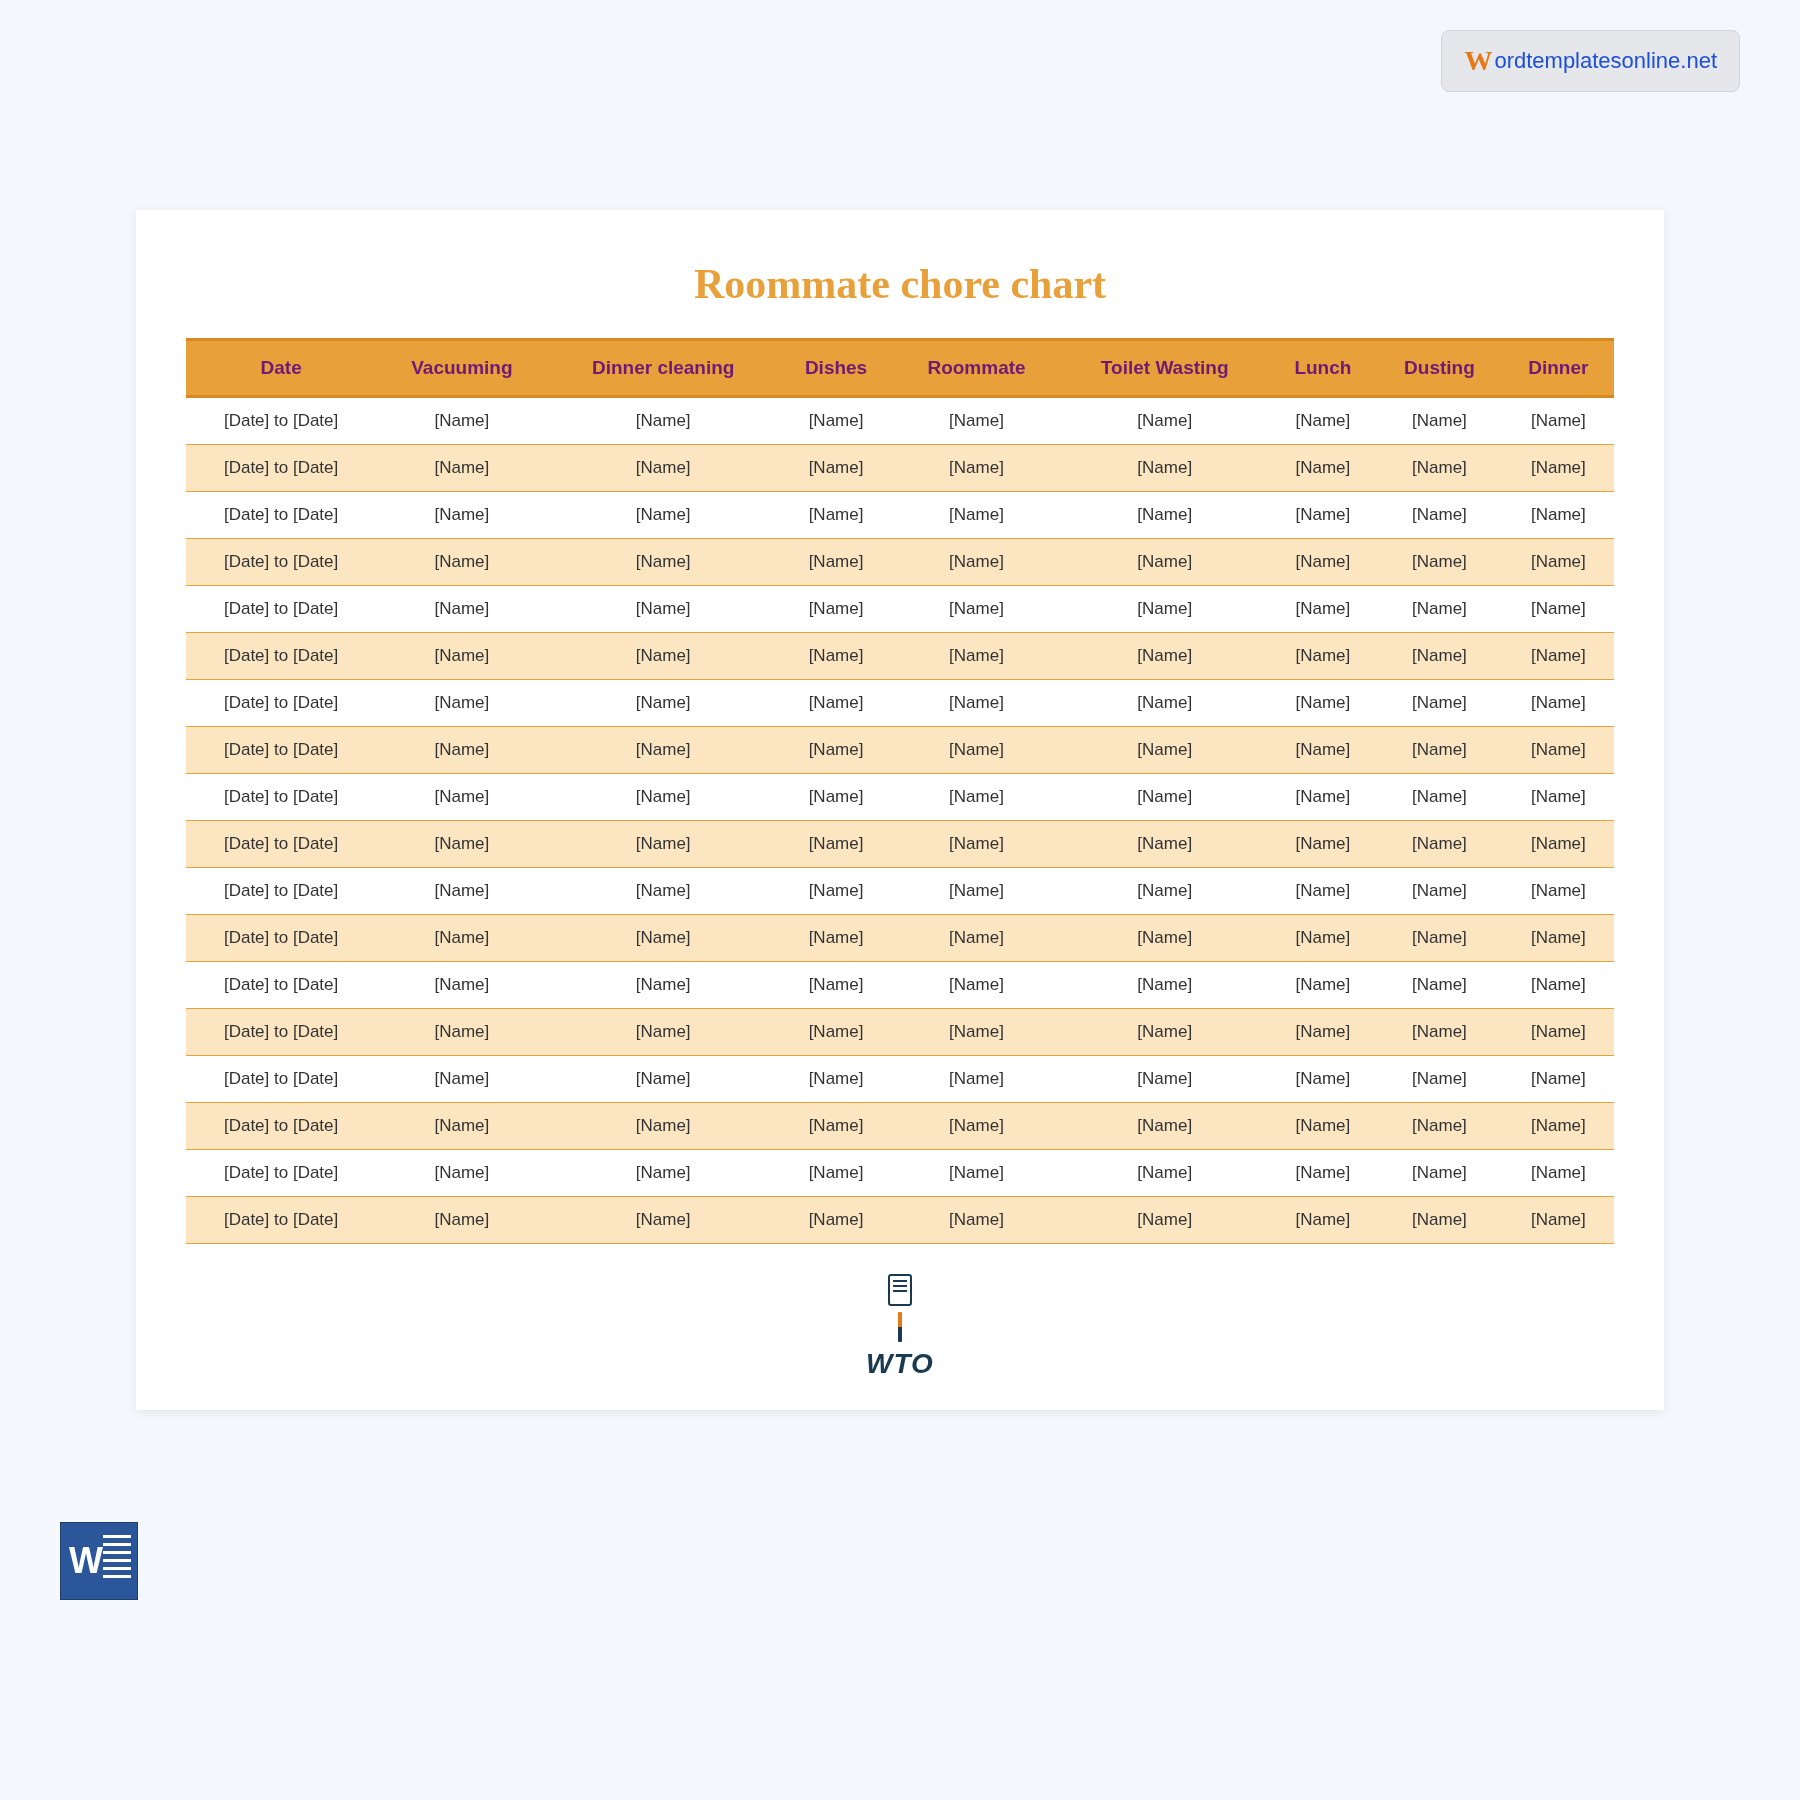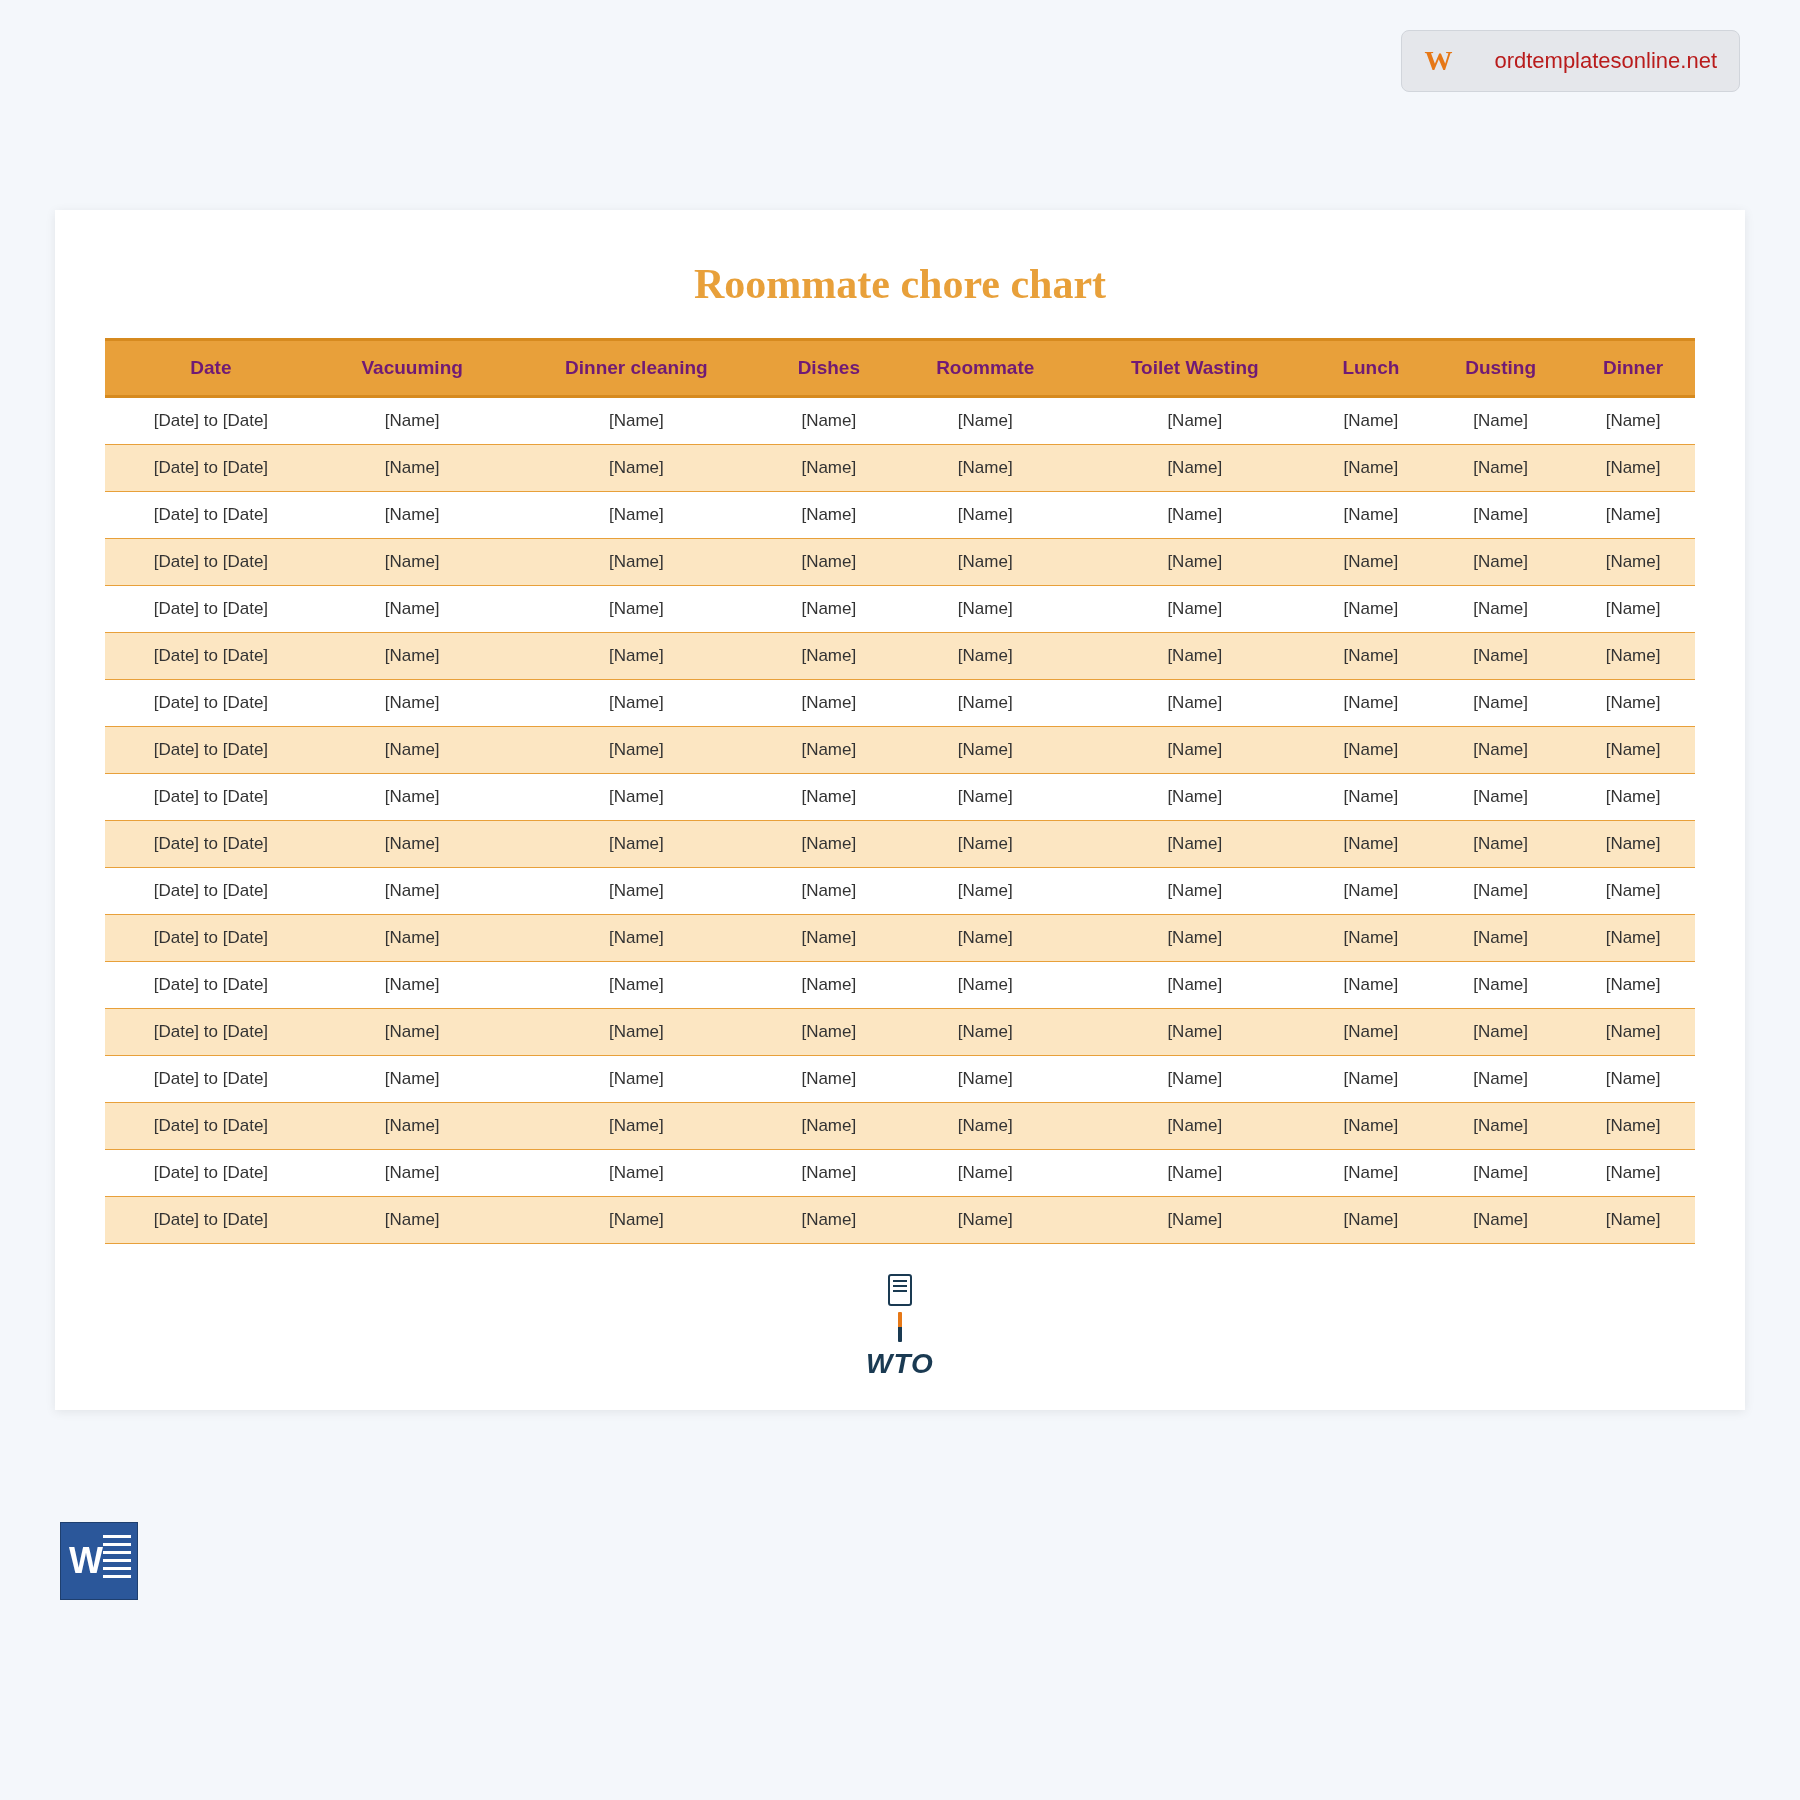--- a/index.html
+++ b/index.html
@@ -23,27 +23,26 @@
       align-items: center;
       gap: 2px;
     }
     .watermark-badge .w-letter {
       color: #e67817;
       font-weight: bold;
       font-size: 28px;
       font-family: Georgia, serif;
     }
     .watermark-badge .rest {
-      color: #b91c1c;
+      color: #1d4ed8;
       font-size: 22px;
-      margin-left: 40px;
     }
     .page {
       background: white;
-      width: 1690px;
+      width: 1528px;
       margin: 180px auto 0;
       padding: 50px 50px 30px;
       box-shadow: 0 2px 10px rgba(0,0,0,0.08);
     }
     .title {
       text-align: center;
       color: #e8a03a;
       font-size: 42px;
       font-weight: bold;
       margin-bottom: 30px;

